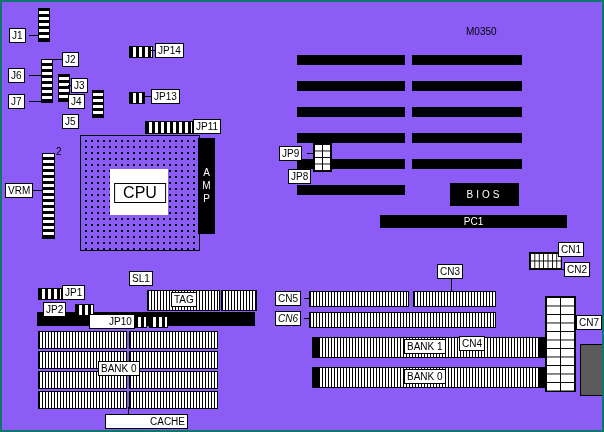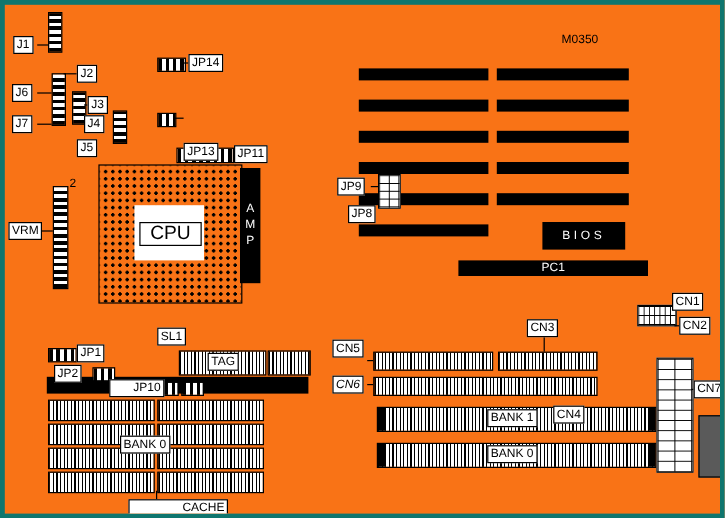--- a/index.html
+++ b/index.html
@@ -1,17 +1,17 @@
 <!DOCTYPE html>
 <html><head>
 <meta charset="utf-8">
 <style>
   html,body{margin:0;padding:0;background:#fff;}
   body{font-family:"Liberation Sans",sans-serif;}
-  #board{position:relative;width:604px;height:432px;border:4px solid #0f766e;box-sizing:border-box;background:#f97316;overflow:hidden;}
+  #board{position:relative;width:604px;height:432px;border:2px solid #0f766e;box-sizing:border-box;background:#8b5cf6;overflow:hidden;}
   .label-box{position:absolute;background:#fff;border:1px solid #000;color:#000;font-size:10px;line-height:11px;padding:1px 2px;white-space:nowrap;z-index:6;}
   .plain-text{position:absolute;color:#000;font-size:10px;line-height:11px;white-space:nowrap;z-index:6;}
   .bar{position:absolute;background:#000;margin-top:42px;}
   .bar-text{color:#fff;font-size:10px;line-height:10px;display:flex;align-items:center;justify-content:center;}
   .striped{position:absolute;border:1px solid #000;background:repeating-linear-gradient(90deg,#000 0 1px,#fff 1px 3px);}
   .pins-v{position:absolute;border:1px solid #000;background:repeating-linear-gradient(0deg,#000 0 3px,#fff 3px 6px);}
   .pins-h{position:absolute;border:1px solid #000;background:repeating-linear-gradient(90deg,#000 0 3px,#fff 3px 6px);}
   .grid-cells{position:absolute;border:1px solid #000;background-color:#fff;
     background-image:linear-gradient(#000 1px,transparent 1px),linear-gradient(90deg,#000 1px,transparent 1px);}
   .line{position:absolute;background:#000;z-index:5;}
@@ -49,21 +49,21 @@
   <div class="line" style="left:27px;top:99px;width:12px;height:1px;"></div>
   <div class="label-box" style="left:66px;top:92px;">J4</div>
   <div class="pins-v" style="left:90px;top:88px;width:10px;height:26px;"></div>
   <div class="label-box" style="left:60px;top:112px;">J5</div>
 
   <div class="pins-h" style="left:127px;top:44px;width:22px;height:10px;"></div>
   <div class="label-box" style="left:153px;top:41px;">JP14</div>
   <div class="line" style="left:149px;top:48px;width:4px;height:1px;"></div>
 
   <div class="pins-h" style="left:127px;top:90px;width:14px;height:10px;"></div>
-  <div class="label-box" style="left:149px;top:87px;margin-top:28px;">JP13</div>
+  <div class="label-box" style="left:149px;top:87px;">JP13</div>
   <div class="line" style="left:141px;top:94px;width:8px;height:1px;"></div>
 
   <div class="pins-h" style="left:143px;top:119px;width:46px;height:11px;"></div>
   <div class="label-box" style="left:191px;top:117px;">JP11</div>
 
   <div id="cpu-socket">
     <div id="cpu-center"></div>
     <div id="cpu-label">CPU</div>
   </div>
   <div id="amp">AMP</div>
@@ -86,31 +86,31 @@
   <div class="bar" style="left:410px;top:115px;width:110px;height:10px;"></div>
   <div class="plain-text" style="left:464px;top:24px;">M0350</div>
 
   <div class="bar bar-text" id="bios" style="left:448px;top:139px;width:69px;height:23px;">BIOS</div>
 
   <div class="grid-cells" style="left:311px;top:141px;width:17px;height:27px;background-size:8px 6.5px;"></div>
   <div class="label-box" style="left:277px;top:144px;">JP9</div>
   <div class="line" style="left:305px;top:151px;width:6px;height:1px;"></div>
   <div class="label-box" style="left:286px;top:167px;">JP8</div>
 
-  <div class="bar bar-text" style="left:378px;top:171px;width:158px;height:13px;">PC1</div>
+  <div class="bar bar-text" style="left:378px;top:171px;width:187px;height:13px;">PC1</div>
 
   <div class="grid-cells" style="left:527px;top:250px;width:31px;height:16px;background-size:4.4px 7.5px;"></div>
   <div class="label-box" style="left:556px;top:240px;">CN1</div>
   <div class="label-box" style="left:562px;top:260px;">CN2</div>
   <div class="line" style="left:558px;top:267px;width:4px;height:1px;"></div>
 
   <div class="label-box" style="left:435px;top:262px;">CN3</div>
   <div class="line" style="left:449px;top:277px;width:1px;height:12px;"></div>
   <div class="striped" style="left:411px;top:289px;width:81px;height:14px;"></div>
-  <div class="label-box" style="left:273px;top:279px;">CN5</div>
+  <div class="label-box" style="left:273px;top:289px;">CN5</div>
   <div class="line" style="left:302px;top:296px;width:5px;height:1px;"></div>
   <div class="striped" style="left:307px;top:289px;width:98px;height:14px;"></div>
   <div class="label-box" style="left:273px;top:309px;font-style:italic;">CN6</div>
   <div class="line" style="left:302px;top:316px;width:5px;height:1px;"></div>
   <div class="striped" style="left:307px;top:310px;width:185px;height:14px;"></div>
 
   <div class="bar" style="left:35px;top:268px;width:218px;height:14px;"></div>
   <div class="label-box" style="left:127px;top:269px;">SL1</div>
   <div class="pins-h" style="left:36px;top:286px;width:22px;height:10px;"></div>
   <div class="label-box" style="left:60px;top:283px;">JP1</div>

